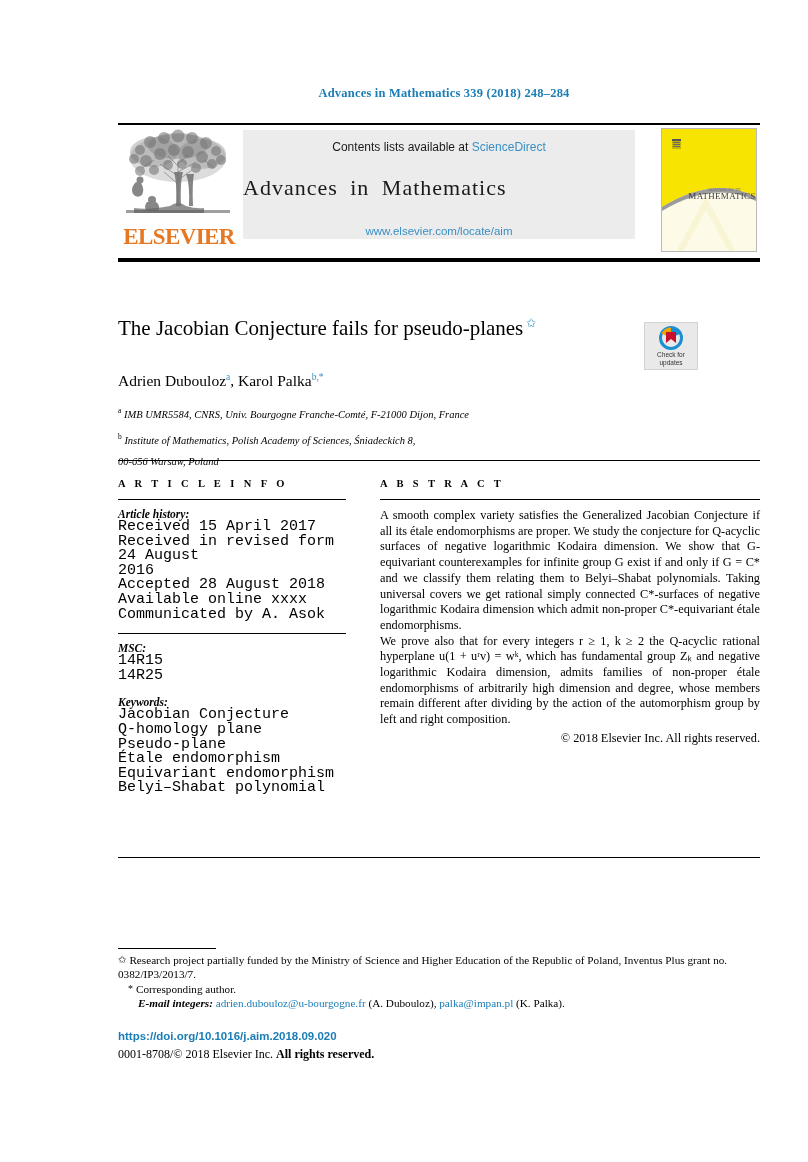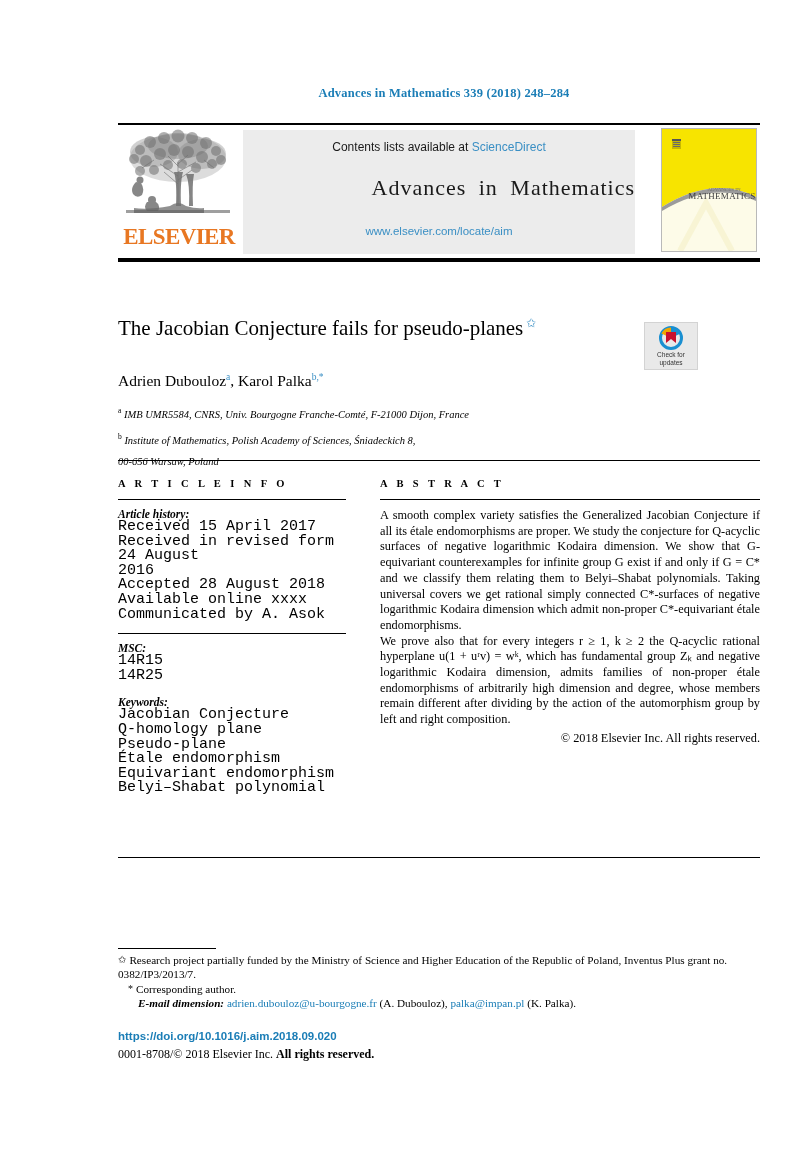--- a/index.html
+++ b/index.html
@@ -81,40 +81,40 @@
     font-weight: bold;
     color: #E87722;
     letter-spacing: -0.6px;
     line-height: 26px;
   }
 
   .contents-box {
     position: absolute;
     left: 125px; top: 2px;
     width: 392px;
-    height: 124px;
+    height: 109px;
     background: #ececec;
   }
   .contents-line {
     position: absolute;
     left: 0; top: 10px;
     width: 392px;
     text-align: center;
     font-family: "Liberation Sans", sans-serif;
     font-size: 12px;
     color: #1a1a1a;
   }
   .contents-line .sd-link {
     color: #3a8fc4;
   }
   .journal-name {
     position: absolute;
     left: 0; top: 45px;
     width: 392px;
-    text-align: right;
+    text-align: left;
     font-family: "Liberation Serif", serif;
     font-size: 22px;
     color: #1a1a1a;
     letter-spacing: 1px;
     word-spacing: 6px;
   }
   .journal-url {
     position: absolute;
     left: 0; top: 95px;
     width: 392px;
@@ -492,21 +492,21 @@
 
   <div class="foot-rule"></div>
   <div class="footnotes">
     <div>
       <span class="fn-mark">✩</span><span>Research project partially funded by the Ministry of Science and Higher Education of the Republic of Poland, Inventus Plus grant no. 0382/IP3/2013/7.</span>
     </div>
     <div class="fn-indent">
       <span class="fn-mark">*</span><span>Corresponding author.</span>
     </div>
     <div class="fn-indent2">
-      <span class="email-label">E-mail dimension:</span>
+      <span class="email-label">E-mail integers:</span>
       <span class="mail">adrien.dubouloz@u-bourgogne.fr</span>
       <span>(A. Dubouloz)</span>,
       <span class="mail">palka@impan.pl</span>
       <span>(K. Palka)</span>.
     </div>
   </div>
 
   <div class="doi">https://doi.org/10.1016/j.aim.2018.09.020</div>
   <div class="issn">
     <span>0001-8708/</span><span>© 2018 Elsevier Inc. </span><b>All rights reserved.</b>

